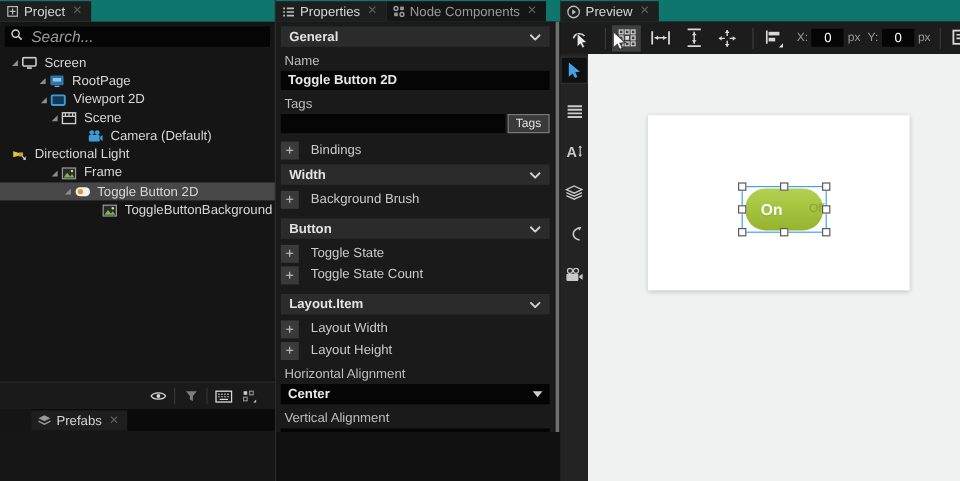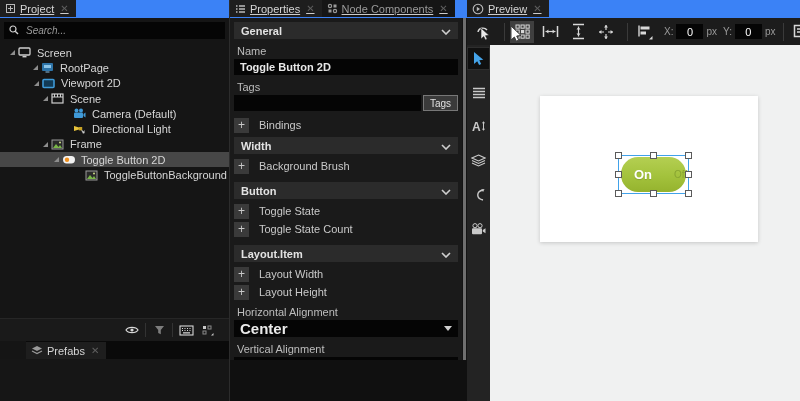--- a/index.html
+++ b/index.html
@@ -1,29 +1,29 @@
 <!DOCTYPE html>
 <html><head>
 <meta charset="utf-8">
 <style>
   html,body{margin:0;padding:0;background:#000;}
   *{box-sizing:border-box;font-family:"Liberation Sans",sans-serif;}
   .app{position:relative;width:800px;height:401px;background:#101010;overflow:hidden;font-size:11px;color:#ccc;}
 
   
-  .tabbar{position:absolute;left:0;top:0;right:0;height:18px;background:#3b82f6;display:flex;text-decoration:underline;}
+  .tabbar{position:absolute;left:0;top:0;right:0;height:18px;background:#0f766e;display:flex;align-items:flex-end;}
   .tab{display:flex;align-items:center;gap:4px;height:17px;padding:0 7px 0 5px;background:#151515;color:#9a9a9a;}
   .tab.active{background:#1e1e1e;color:#d6d6d6;}
   .tclose{color:#5f5f5f;font-size:10px;margin-left:2px;line-height:1;}
   .tic{display:flex;align-items:center;}
 
   
   .panel-left{position:absolute;left:0;top:0;width:230px;height:401px;background:#151515;border-right:1px solid #2c2c2c;}
   .searchbox{position:absolute;left:4px;right:4px;top:22px;height:17px;background:#050505;display:flex;align-items:center;padding:0 5px;gap:5px;}
-  .searchbox input{flex:1;background:transparent;border:none;outline:none;color:#bbb;font-size:10px;font-style:italic;}
+  .searchbox input{flex:1;background:transparent;border:none;outline:none;color:#bbb;font-size:13px;font-style:italic;}
   .searchbox input::placeholder{color:#9a9a9a;font-style:italic;}
   .tree{position:absolute;left:0;right:0;top:45px;}
   .trow{display:flex;align-items:center;height:15.3px;white-space:nowrap;}
   .trow.selected{background:#474747;}
   .texp{width:9px;display:flex;justify-content:center;}
   .exp-tri{width:0;height:0;border-left:5px solid transparent;border-bottom:5px solid #8d8d8d;}
   .ticon{width:15px;display:flex;justify-content:center;margin-right:5px;}
   .tlabel{color:#d6d6d6;font-size:11px;}
   .ltoolbar{position:absolute;left:0;right:0;top:318px;height:23px;background:#1a1a1a;border-top:1px solid #262626;display:flex;align-items:center;justify-content:flex-end;padding-right:10px;}
   .ltb{width:22px;height:17px;display:flex;align-items:center;justify-content:center;}
@@ -40,21 +40,21 @@
   .sect b{font-size:11px;color:#e3e3e3;}
   .flabel{margin:6px 7px 2px;font-size:11px;color:#bdbdbd;}
   .tinput{display:block;margin:0 4px;background:#050505;border:none;height:16px;color:#e8e8e8;font-size:11px;font-weight:bold;padding:0 6px;width:calc(100% - 8px);outline:none;}
   .tagsrow{display:flex;margin:0 4px;gap:2px;align-items:center;}
   .tagsrow input{flex:1;background:#050505;border:none;height:16px;color:#e8e8e8;font-size:11px;padding:0 6px;outline:none;min-width:0;}
   .tagsbtn{height:16px;padding:0 6px;background:#3a3a3a;border:1px solid #777;color:#e0e0e0;font-size:10px;display:flex;align-items:center;}
   .prow{display:flex;align-items:center;height:16px;margin:0 4px;}
   .plus{width:15px;height:15px;background:#3a3a3a;color:#c9c9c9;display:flex;align-items:center;justify-content:center;font-size:12px;margin-right:10px;flex:none;}
   .prow-label{color:#c9c9c9;font-size:11px;}
   .dd{margin:0 4px;height:17px;background:#050505;display:flex;align-items:center;justify-content:space-between;padding:0 6px;}
-  .dd b{color:#eaeaea;font-size:15px;}
+  .dd b{color:#eaeaea;font-size:11px;}
   .ddcaret{width:0;height:0;border-left:4px solid transparent;border-right:4px solid transparent;border-top:5px solid #d0d0d0;}
   .mt4{margin-top:4px}.mt2{margin-top:2px}.mt6{margin-top:6px}.mt8{margin-top:8px}
 
   
   .panel-right{position:absolute;left:467px;top:0;width:333px;height:401px;background:#1c1c1c;}
   .ptoolbar{position:absolute;left:0;right:0;top:18px;height:27px;background:#1c1c1c;display:flex;align-items:center;padding-left:4px;}
   .tbtn{width:24px;height:22px;display:flex;align-items:center;justify-content:center;margin-right:4px;flex:none;}
   .tbtn.hovered{background:#3f3f3f;}
   .tsep{width:1px;height:18px;background:#3a3a3a;margin:0 5px;flex:none;}
   .coordlab{color:#9a9a9a;font-size:10px;margin:0 3px;flex:none;}
@@ -155,21 +155,21 @@
         <span class="ticon">
             <svg width="13" height="11" viewBox="0 0 13 11">
               <circle cx="3.5" cy="2.5" r="2" fill="#3f9ad8"></circle>
               <circle cx="8" cy="2.5" r="2" fill="#3f9ad8"></circle>
               <rect x="1" y="4.5" width="9" height="5.5" rx="1" fill="#3f9ad8"></rect>
               <path d="M10.5 6l2-1.5v5l-2-1.5z" fill="#3f9ad8"></path>
             </svg>
           </span>
         <span class="tlabel">Camera (Default)</span>
       </div>
-      <div class="trow" style="padding-left:63px">
+      <div class="trow" style="">
         <span class="texp"></span>
         <span class="ticon">
             <svg width="13" height="11" viewBox="0 0 13 11">
               <path d="M1 2l5 1.5v2L1 7z" fill="#e8c33a"></path>
               <rect x="5.8" y="3" width="3.4" height="3.4" fill="#c8a325"></rect>
               <path d="M9 9l3-3-1.2 3.4z" fill="#cfcfcf"></path>
               <path d="M8.6 6.3l2.8 2.8" stroke="#cfcfcf" stroke-width="1.1"></path>
             </svg>
           </span>
         <span class="tlabel">Directional Light</span>

